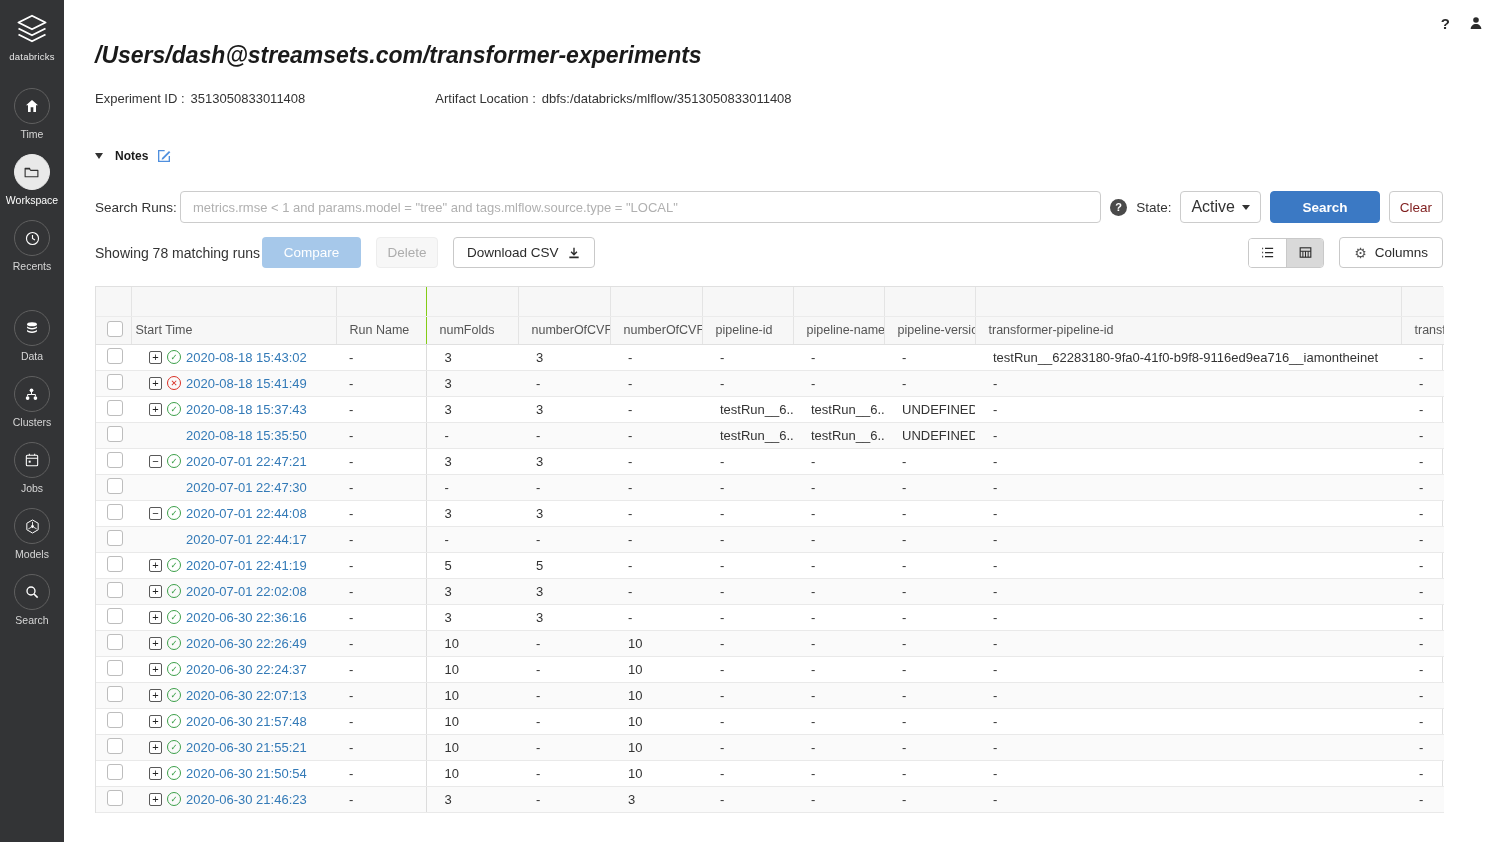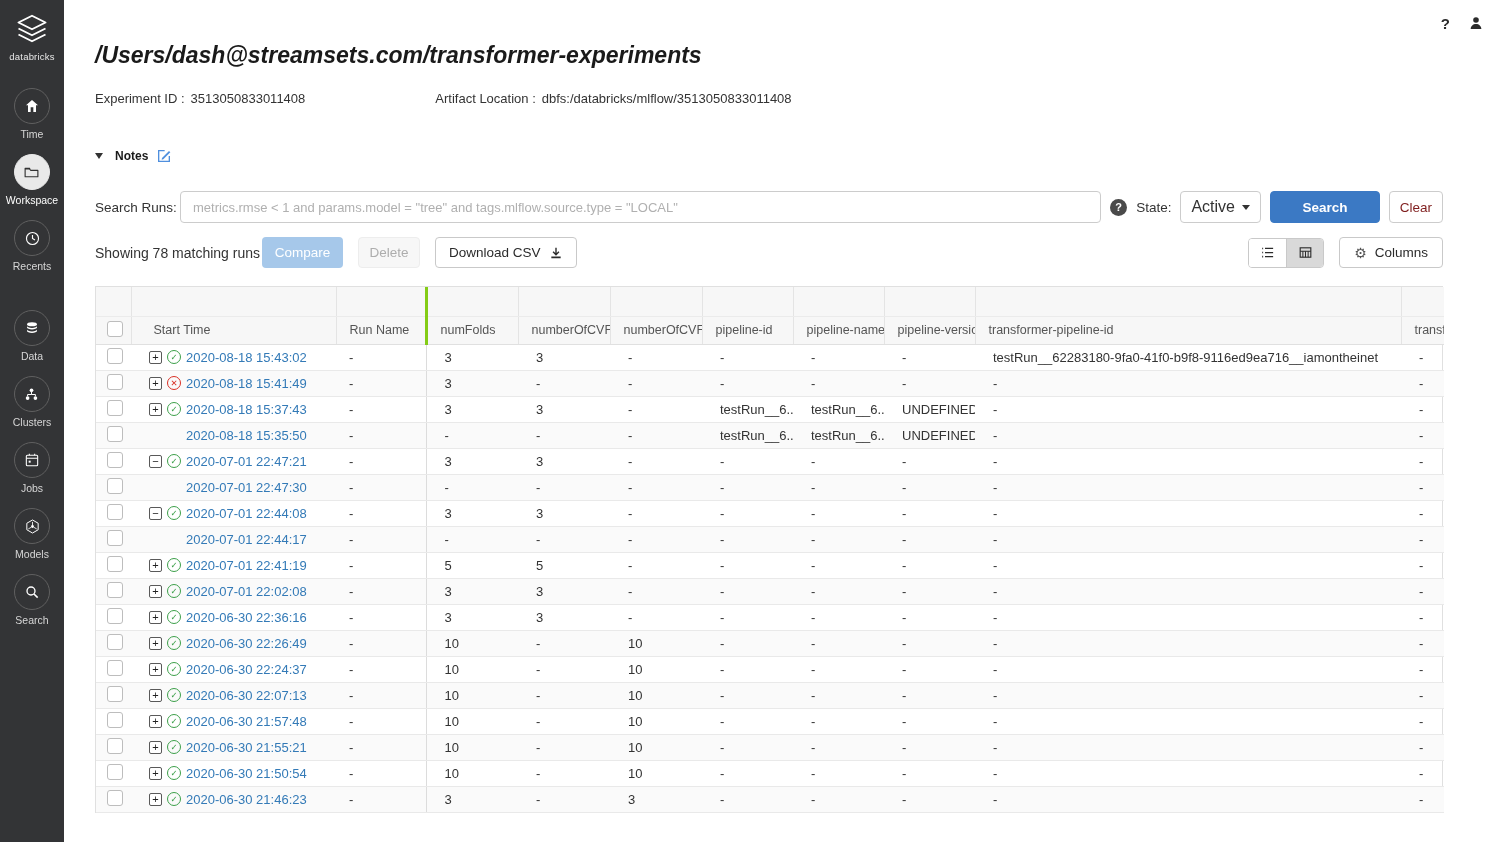--- a/index.html
+++ b/index.html
@@ -53,21 +53,21 @@
     font-size:16px; color:#333; display:flex; align-items:center; justify-content:center; gap:7px; padding:0 10px; cursor:pointer; flex:none; }
   .state-caret { width:0; height:0; border-left:4px solid transparent; border-right:4px solid transparent; border-top:5px solid #333; }
   .btn { height:32px; border-radius:4px; font-size:13.5px; display:inline-flex; align-items:center; justify-content:center;
     cursor:pointer; font-family:"Liberation Sans",sans-serif; }
   .btn-search { margin-left:9px; width:110px; background:#3b79c4; color:#fff; border:1px solid #3b79c4; font-weight:bold; flex:none; }
   .btn-clear { margin-left:9px; width:54px; background:#fff; color:#7f1d1d; border:1px solid #ccc; flex:none; }
 
   
   .toolbar-row { margin-top:14px; display:flex; align-items:center; }
   .showing-text { font-size:14px; color:#333; width:167px; flex:none; }
-  .btn-compare { width:81px; height:31px; background:#a6c8ea; color:#fff; border:none; }
+  .btn-compare { width:99px; height:31px; background:#a6c8ea; color:#fff; border:none; }
   .btn-delete { width:62px; height:31px; background:#f7f7f7; color:#adadad; border:1px solid #ededed; margin-left:15px; }
   .btn-download { height:31px; background:#fff; color:#2b2b2b; border:1px solid #c9c9c9; margin-left:15px; padding:0 13px; gap:8px; }
   .view-toggle { margin-left:auto; display:flex; border:1px solid #c9c9c9; border-radius:4px; overflow:hidden; height:30px; }
   .toggle-btn { width:37px; display:flex; align-items:center; justify-content:center; background:#fff; cursor:pointer; }
   .toggle-btn.selected { background:#d9d9d9; border-left:1px solid #c9c9c9; }
   .btn-columns { margin-left:15px; height:31px; border:1px solid #c9c9c9; background:#fff; padding:0 14px; gap:8px; color:#2b2b2b; }
   .gear-glyph { font-size:14px; color:#555; line-height:1; }
 
   
   .table-wrap { margin-top:18px; border:1px solid #e0e0e0; border-bottom:none; width:1348px; }
@@ -77,21 +77,21 @@
   col.c-p1{width:91px} col.c-p2{width:91px} col.c-p3{width:91px}
   col.c-tp{width:426px} col.c-last{width:43px}
   tr.group-header td { height:29px; background:#f7f7f7; border-bottom:1px solid #ebebeb; }
   tr.group-header td, tr.col-header th { border-right:1px solid #e4e4e4; }
   tr.group-header td:last-child, tr.col-header th:last-child { border-right:none; }
   tr.col-header th { height:28px; background:#f7f7f7; color:#555; font-weight:normal; font-size:12.5px;
     text-align:left; padding:0 4px 0 13px; border-bottom:1px solid #e0e0e0; white-space:nowrap; overflow:hidden; }
   tr.data-row td { height:26px; border-bottom:1px solid #e9e9e9; padding:0 4px 0 18px; white-space:nowrap; overflow:hidden; }
   tr.data-row td.col-check { padding-left:11px; }
   tr.data-row td.col-runname { border-right:1px solid #dcdcdc; padding-left:13px; }
-  tr.group-header td.gh-run, tr.col-header th.col-runname { border-right:3px solid #84cc16; }
+  tr.group-header td.gh-run, tr.col-header th.col-runname { border-right:1px solid #84cc16; }
   tr.data-row.stripe td { background:#fafafa; }
   .checkbox { width:16px; height:16px; border:1.5px solid #bdbdbd; border-radius:3px; background:#fff; display:inline-block; cursor:pointer; }
   td.col-start { padding-left:18px !important; }
   .start-cell { display:flex; align-items:center; gap:5px; }
   .expand-box { width:13px; height:13px; border:1px solid #595959; border-radius:2px; font-size:11px; line-height:11px;
     text-align:center; color:#222; display:inline-block; flex:none; cursor:pointer; background:#fff; }
   .status-icon { width:14px; height:14px; border-radius:50%; border:1.5px solid; display:inline-flex; align-items:center;
     justify-content:center; font-size:8.5px; flex:none; }
   .status-icon.ok { border-color:#3da04a; color:#3da04a; }
   .status-icon.fail { border-color:#d93025; color:#d93025; }
@@ -295,21 +295,21 @@
               <td></td>
               <td></td>
               <td></td>
               <td></td>
               <td></td>
               <td></td>
               <td></td>
           </tr>
           <tr class="col-header">
             <th style="padding-left:11px"><span class="checkbox"></span></th>
-            <th class="col-starttime" style="padding-left:22px">Start Time</th>
+            <th class="col-starttime" style="padding-left:4px">Start Time</th>
             <th class="col-runname">Run Name</th>
             <th>numFolds</th>
             <th>numberOfCVFc</th>
             <th>numberOfCVFc</th>
             <th>pipeline-id</th>
             <th>pipeline-name</th>
             <th>pipeline-versio</th>
             <th>transformer-pipeline-id</th>
             <th>transf</th>
           </tr>

